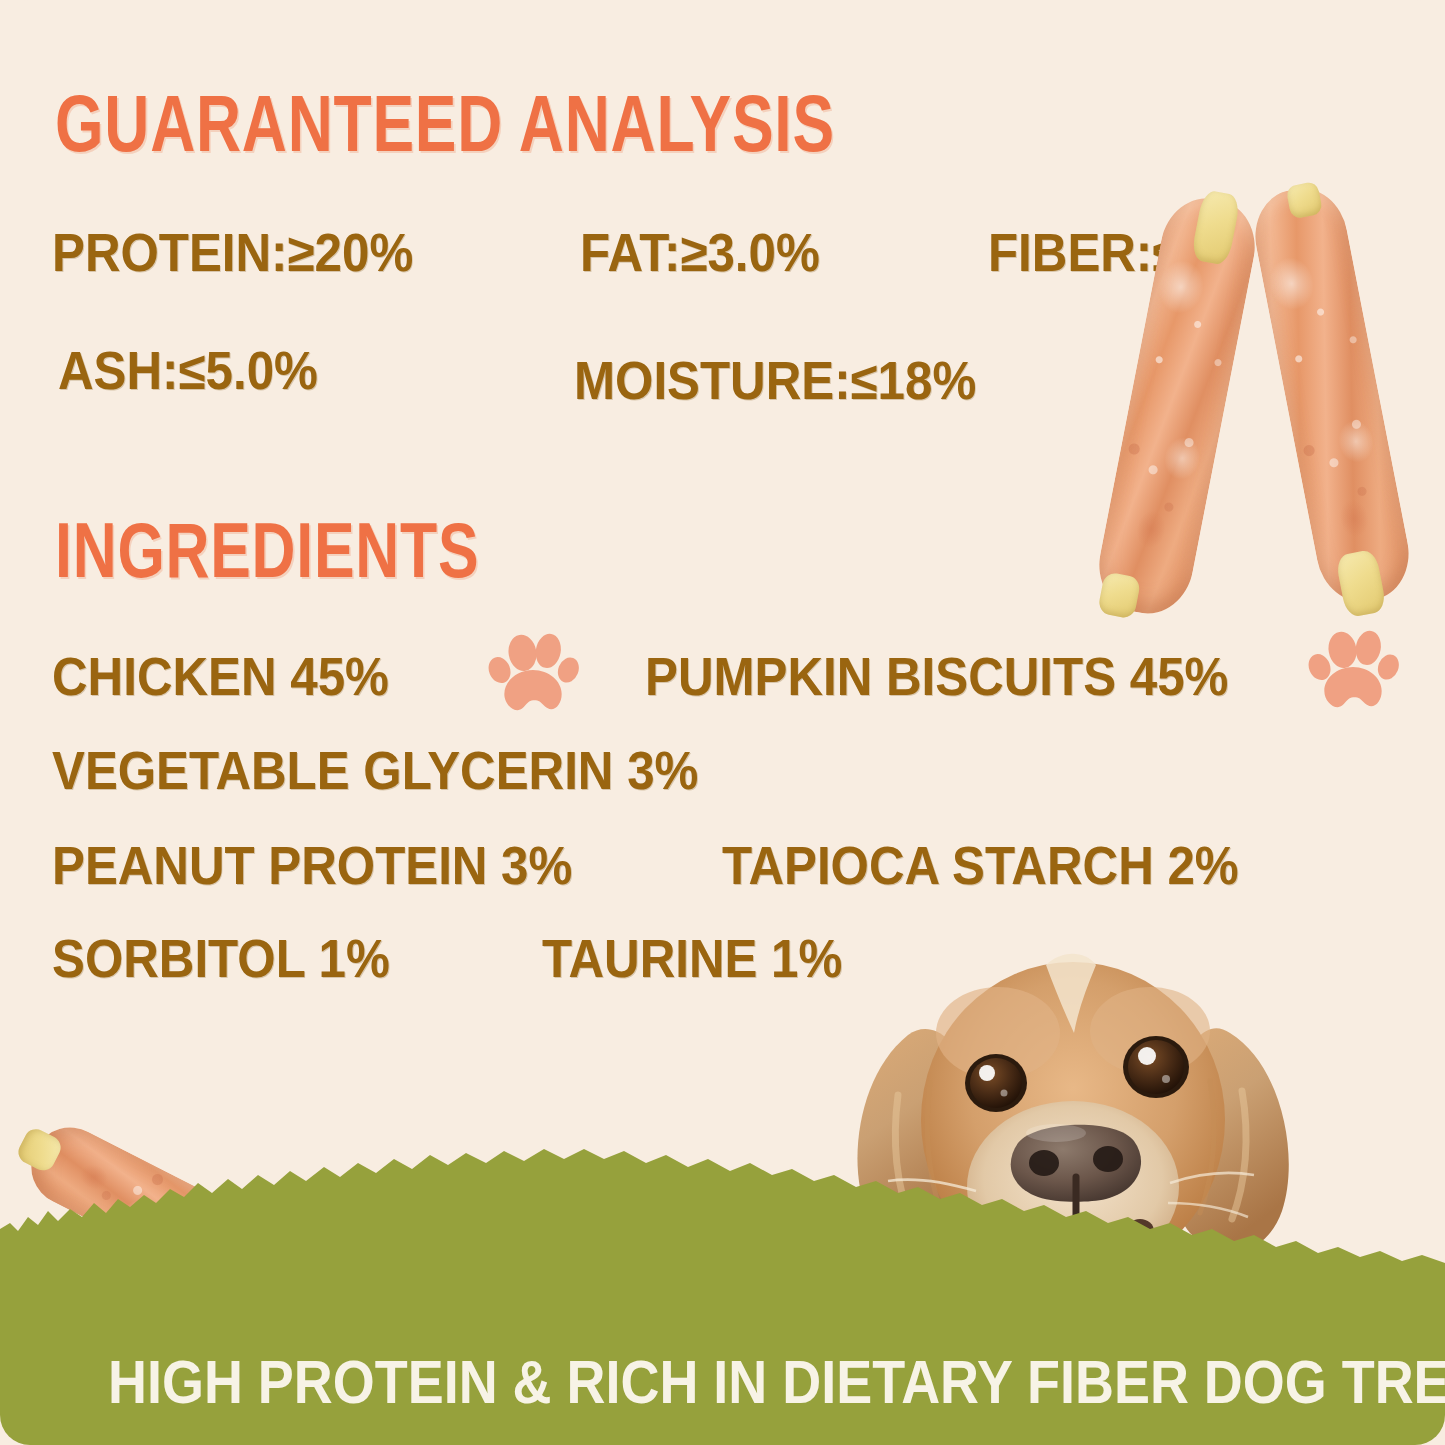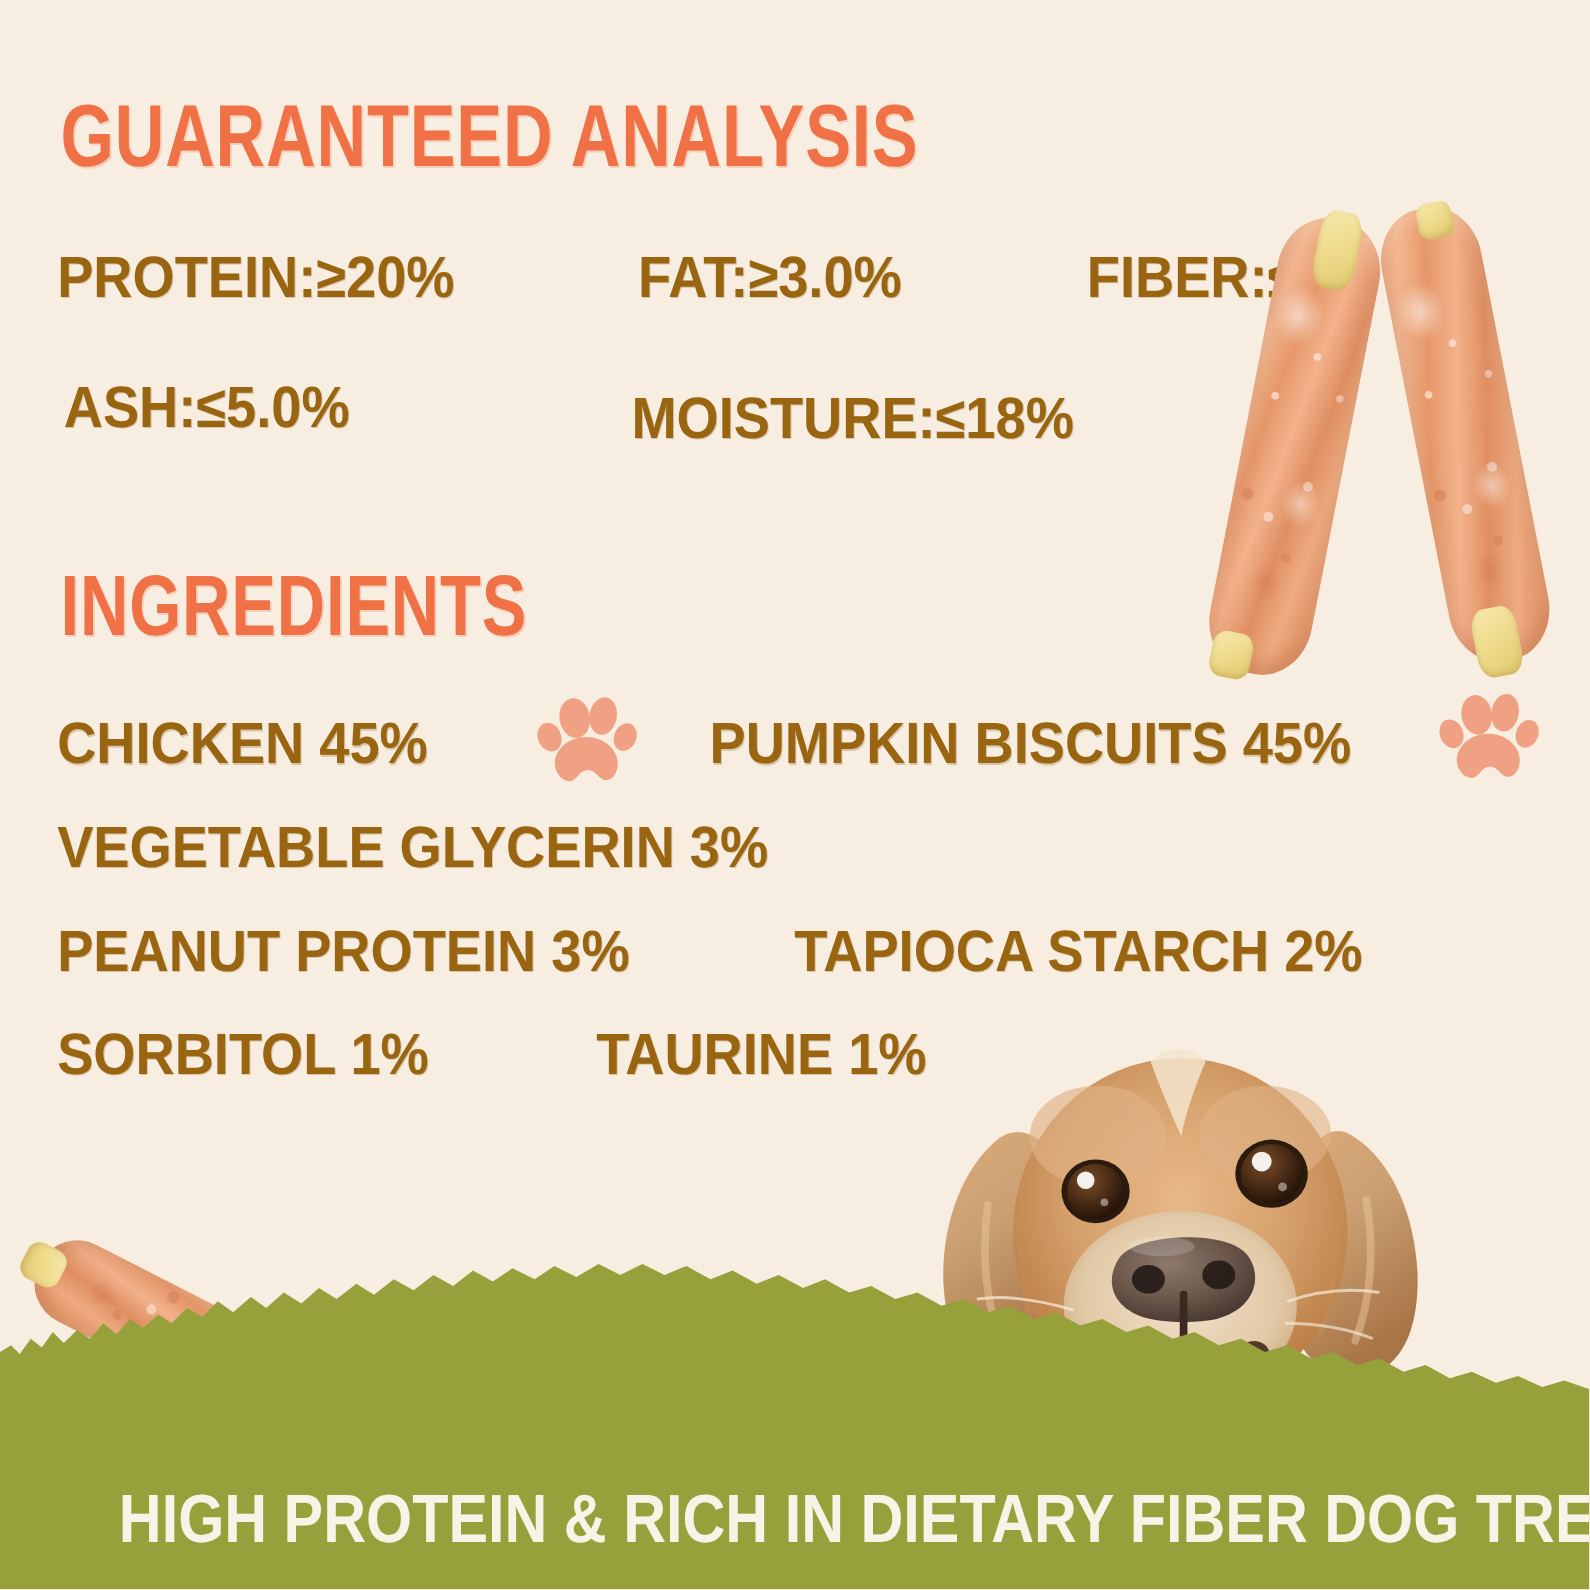--- a/index.html
+++ b/index.html
@@ -2,21 +2,21 @@
 <html><head>
 <meta charset="utf-8">
 <style>
   html,body{margin:0;padding:0;}
   body{
     width:1445px;height:1445px;
     background:#F8EDE1;
     font-family:"Liberation Sans", sans-serif;
     overflow:hidden;
   }
-  #page{position:relative;width:1445px;height:1445px;overflow:hidden;background:#F8EDE1;}
+  #page{position:relative;width:1445px;height:1445px;overflow:hidden;background:#F8EDE1;border-radius:30px;}
 
   
   .heading{
     position:absolute;
     font-family:"Liberation Sans", sans-serif;
     font-weight:bold;
     color:#EF7145;
     letter-spacing:1px;
     transform:scaleX(0.78);
     transform-origin:left center;

